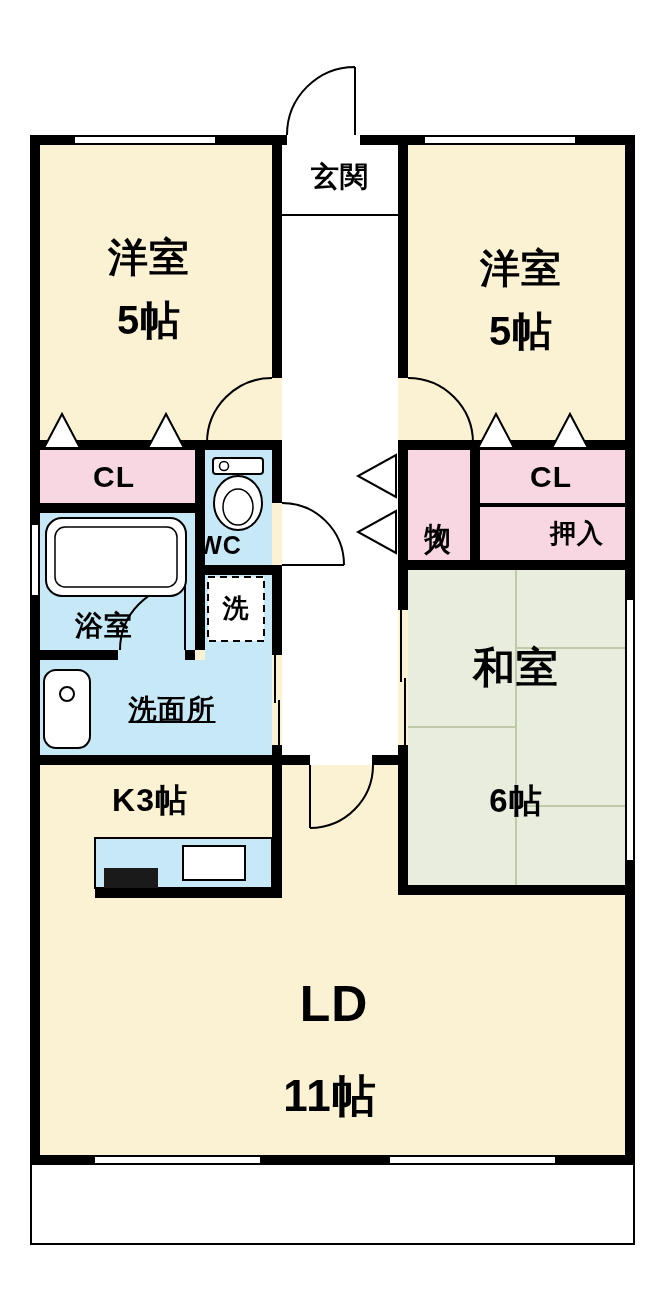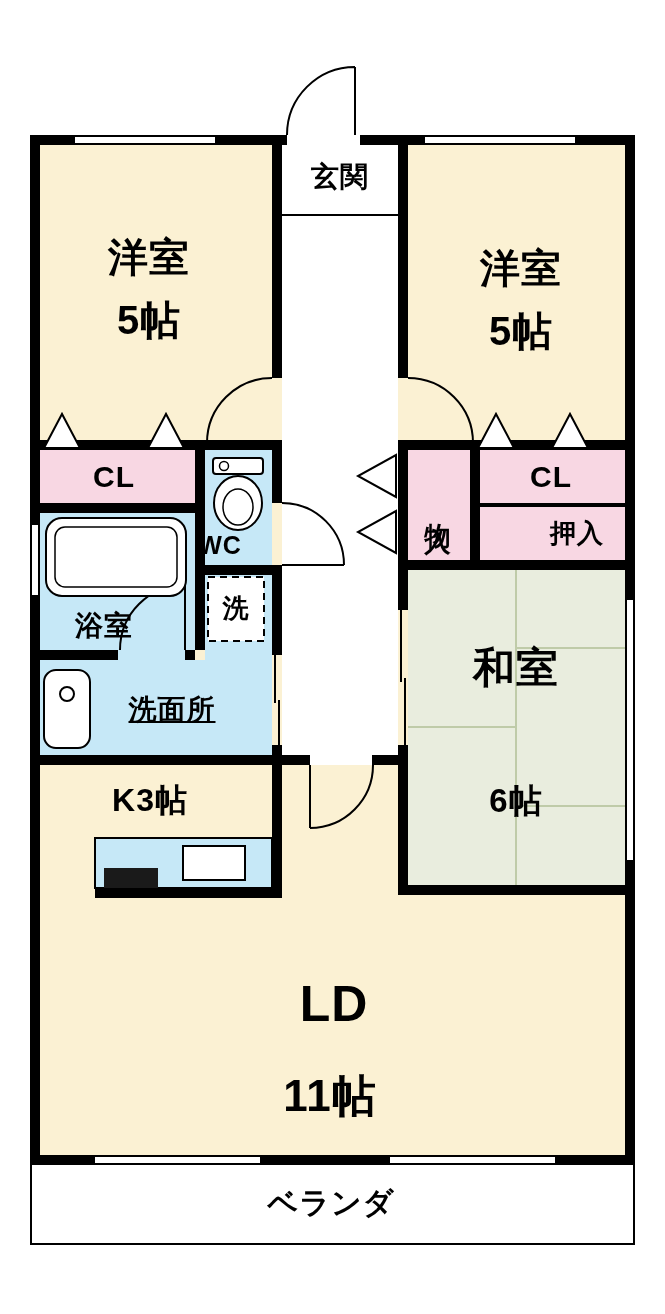--- a/index.html
+++ b/index.html
@@ -200,15 +200,14 @@
   <div class="lbl" style="left:551px;top:533px;font-size:26px;margin-left:26px;">押入</div>
 
   <div class="lbl" style="left:516px;top:668px;font-size:42px;">和室</div>
   <div class="lbl" style="left:516px;top:800px;font-size:33px;">6帖</div>
 
   <div class="lbl" style="left:150px;top:800px;font-size:32px;">K3帖</div>
 
   <div class="lbl" style="left:334px;top:1004px;font-size:50px;">LD</div>
   <div class="lbl" style="left:330px;top:1063px;font-size:44px;margin-top:33px;">11帖</div>
 
-  <div class="lbl" style="left:331px;top:1203px;font-size:30px;">ベランダ</div>
 
 </div>
 
 </body></html>

